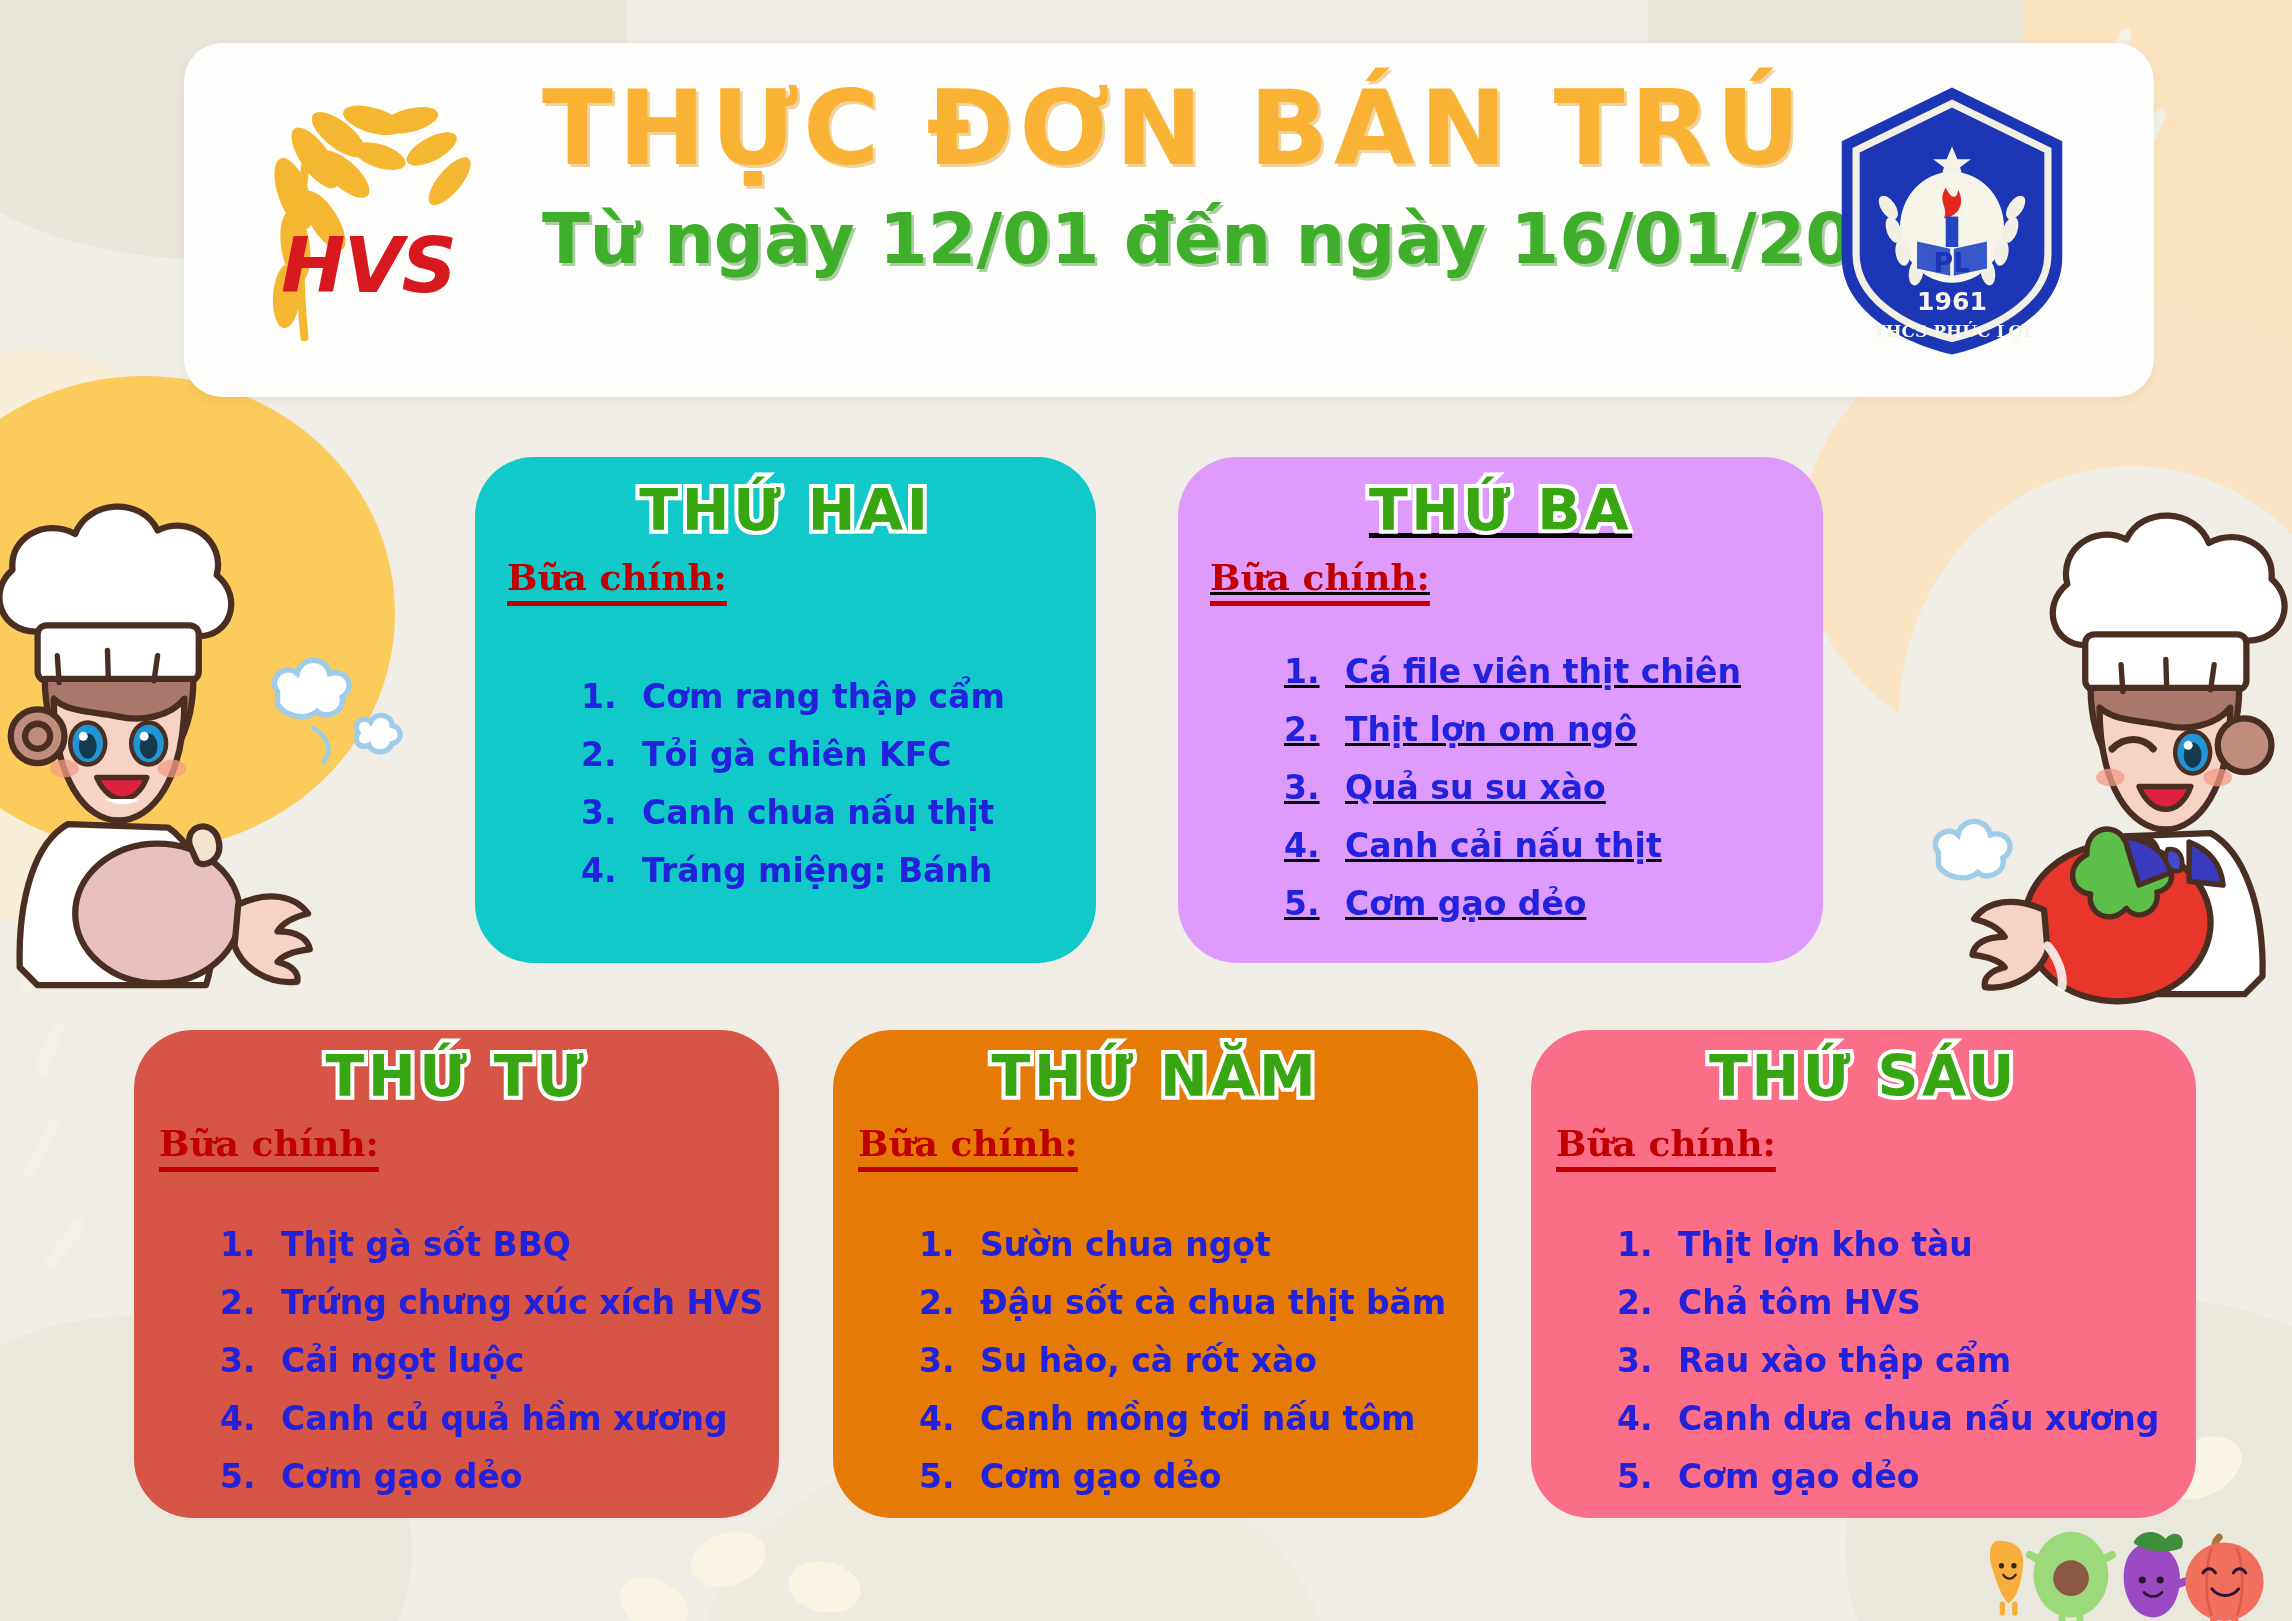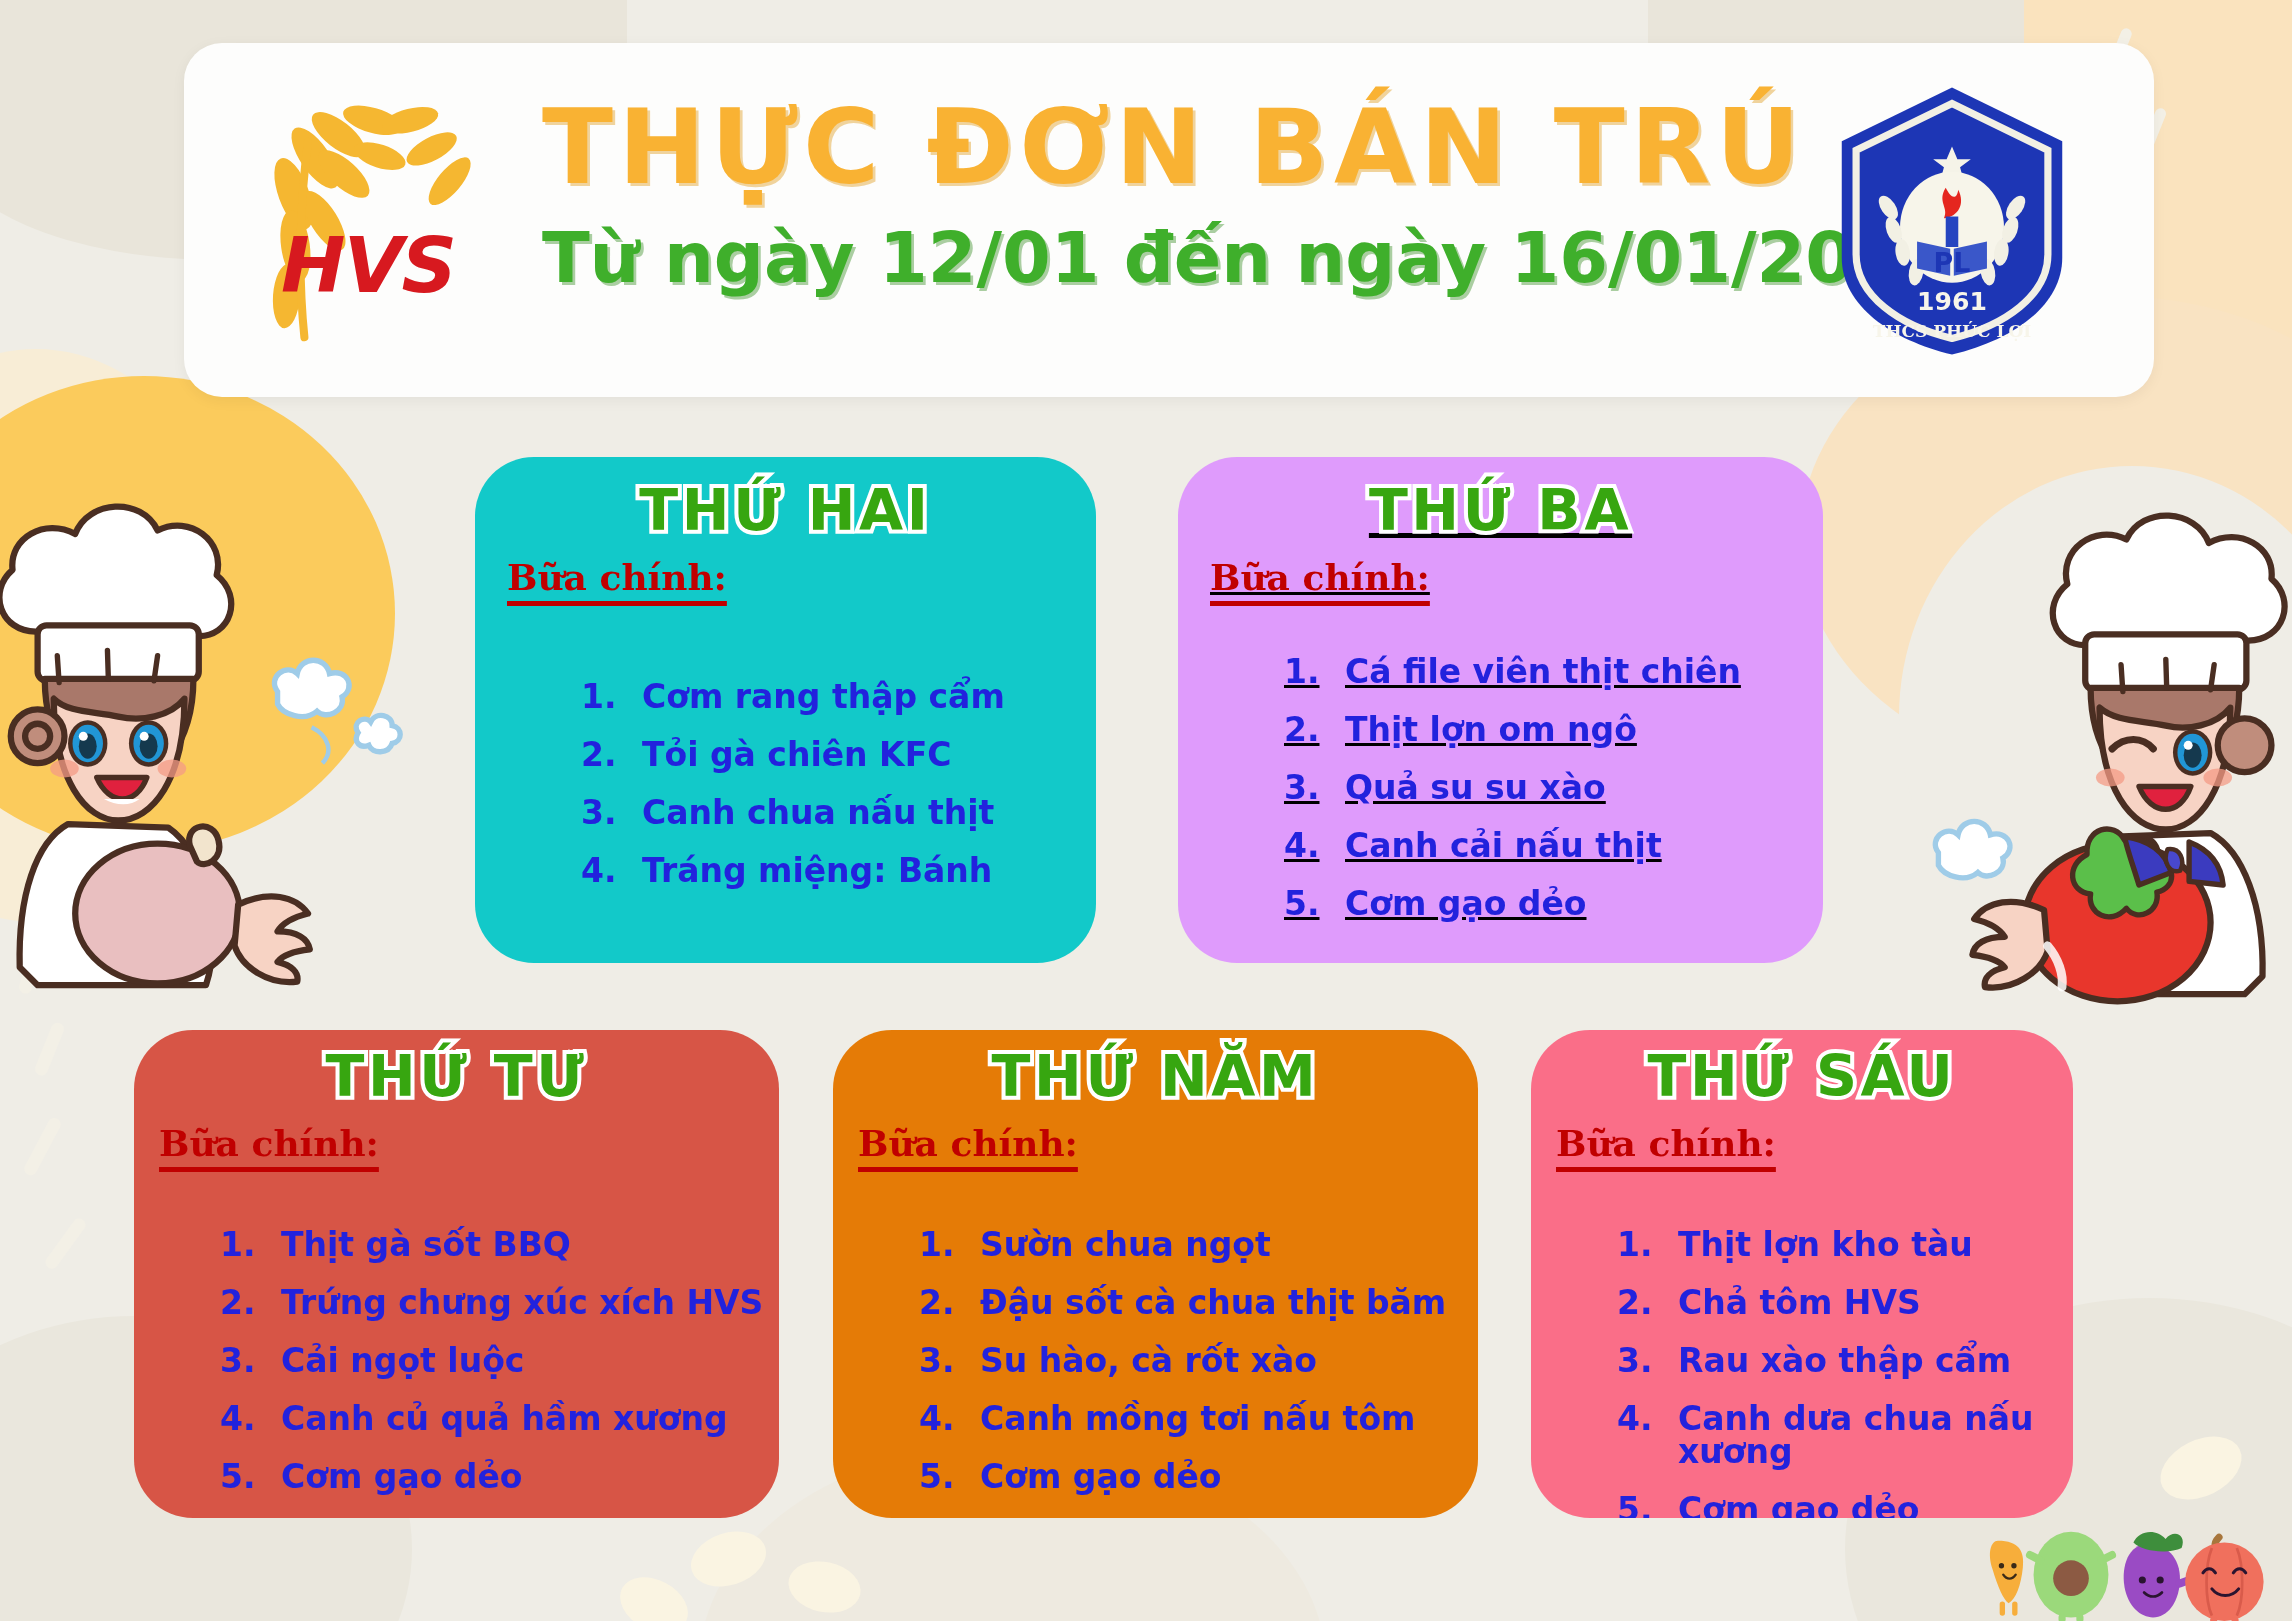--- a/index.html
+++ b/index.html
@@ -76,21 +76,20 @@
   #hvs-logo .wreath { position: absolute; left: 0; top: 0; }
   #hvs-text {
     position: absolute; left: 43px; top: 133px;
     font-family: "DejaVu Sans", sans-serif;
     font-size: 77px; font-weight: 900; font-style: italic;
     color: #D7191F; letter-spacing: -1.8px;
   }
   #header-titles {
     position: absolute; left: 358px; right: 376px; top: 19.7px;
     text-align: center;
-    margin-top: 19px;
   }
   #main-title {
     font-family: "DejaVu Sans", sans-serif;
     font-size: 104px; font-weight: 900;
     color: #F9B233; letter-spacing: 5.4px;
     line-height: 1.25;
     text-shadow: 2.7px 2.7px 0 rgba(225,160,40,0.45);
     white-space: nowrap;
   }
   #sub-title {
@@ -148,21 +147,21 @@
     gap: 23px;
   }
   .card-list .num { min-width: 38px; }
 
   
   #card-mon { left: 475px; top: 457px; width: 621px; height: 506px; background: #12C9C9; }
   #card-tue { left: 1178px; top: 457px; width: 645px; height: 506px; background: #DF9BFC; text-decoration: underline; }
   
   #card-wed { left: 134px;  top: 1030px; width: 645px; height: 488px; background: #D75546; }
   #card-thu { left: 833px;  top: 1030px; width: 645px; height: 488px; background: #E57B06; }
-  #card-fri { left: 1531px; top: 1030px; width: 542px; height: 488px; background: #FA6E88; }
+  #card-fri { left: 1531px; top: 1030px; width: 665px; height: 488px; background: #FA6E88; }
 
   #card-mon .card-list { margin-top: 82px; }
   #card-tue .card-list { margin-top: 57px; }
   #card-wed .card-list,
   #card-thu .card-list,
   #card-fri .card-list { margin-top: 64px; padding-left: 86px; }
   #card-wed .card-title,
   #card-thu .card-title,
   #card-fri .card-title { margin-top: 12.5px; }
   #card-wed .card-meal-label,

